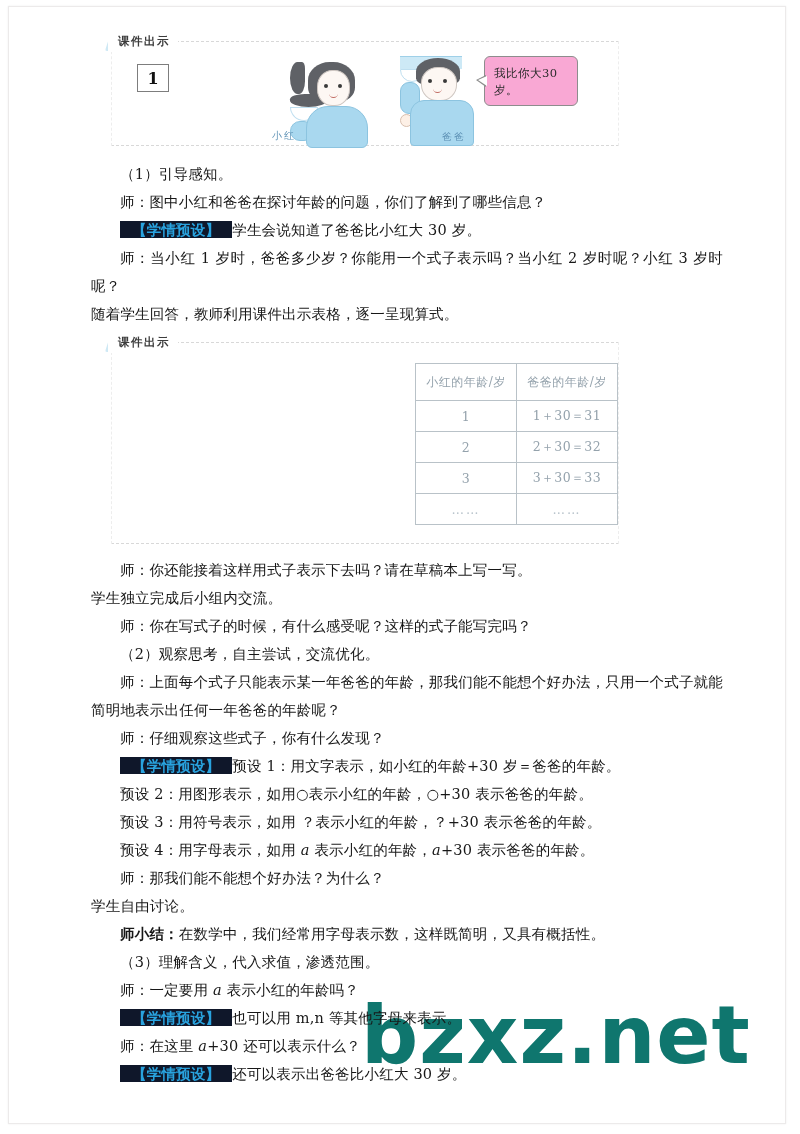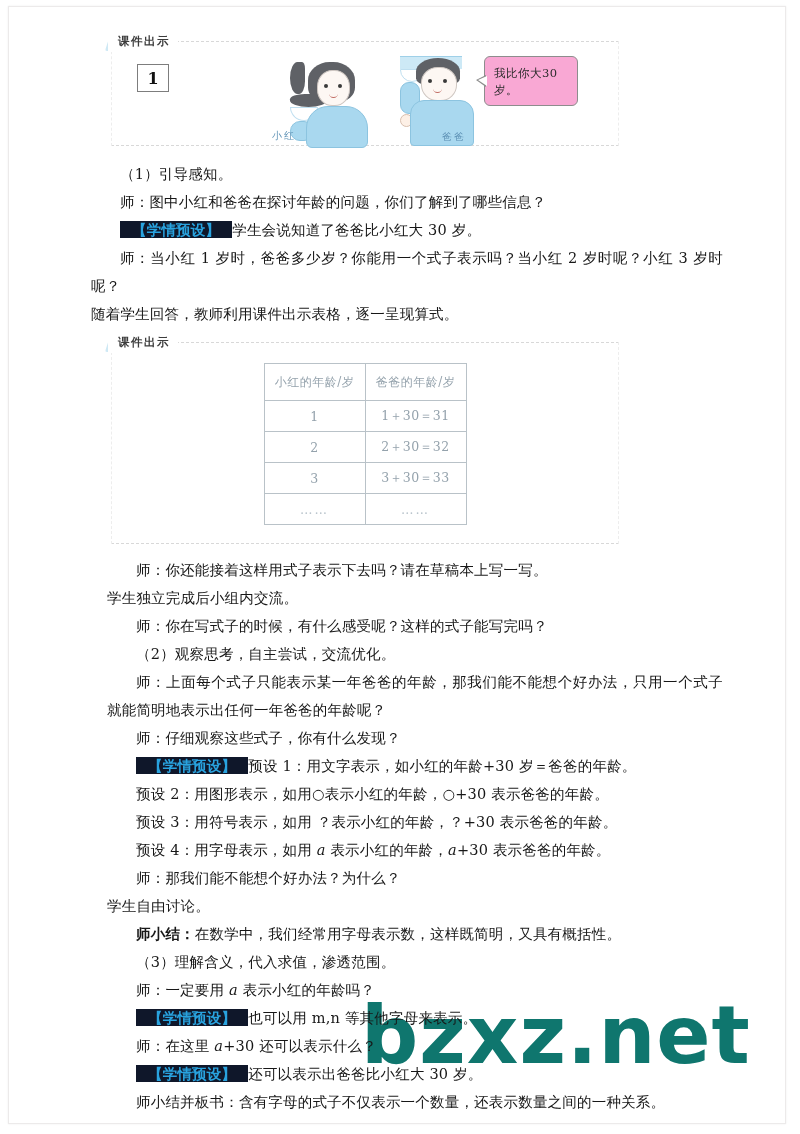--- a/index.html
+++ b/index.html
@@ -239,21 +239,21 @@
     background: #0f172a;
     padding: 0 12px;
   }
   .bold { font-weight: bold; }
   .ital { font-style: italic; font-family: "DejaVu Serif", "Liberation Serif", serif; }
 
   
   .cw2 { margin-top: 14px; }
   .tbl-wrap {
     display: flex;
-    justify-content: center;
+    justify-content: flex-end;
     padding: 20px 0 18px 0;
   }
   table.agetbl {
     border-collapse: collapse;
     border: 1.5px solid #9c9c9c;
     font-family: "DejaVu Serif", "Liberation Serif", serif;
     color: #8c9aa4;
   }
   table.agetbl td, table.agetbl th {
     border: 1px solid #b9c2c8;
@@ -358,36 +358,35 @@
             </tr>
             <tr>
               <td>……</td>
               <td>……</td>
             </tr>
           </tbody>
         </table>
       </div>
     </div>
 
-    <div style="margin-top:12px;margin-left:16px;">
+    <div style="margin-top:12px;">
       <p class="para indent">师：你还能接着这样用式子表示下去吗？请在草稿本上写一写。</p>
       <p class="para hang">学生独立完成后小组内交流。</p>
       <p class="para indent">师：你在写式子的时候，有什么感受呢？这样的式子能写完吗？</p>
       <p class="para indent">（2）观察思考，自主尝试，交流优化。</p>
       <p class="para indent">师：上面每个式子只能表示某一年爸爸的年龄，那我们能不能想个好办法，只用一个式子就能简明地表示出任何一年爸爸的年龄呢？</p>
       <p class="para indent">师：仔细观察这些式子，你有什么发现？</p>
       <p class="para indent"><span class="tag">【学情预设】</span><span>预设 1：用文字表示，如小红的年龄+30 岁＝爸爸的年龄。</span></p>
       <p class="para indent">预设 2：用图形表示，如用○表示小红的年龄，○+30 表示爸爸的年龄。</p>
       <p class="para indent">预设 3：用符号表示，如用 ？表示小红的年龄，？+30 表示爸爸的年龄。</p>
       <p class="para indent"><span>预设 4：用字母表示，如用 </span><span class="ital">a</span><span> 表示小红的年龄，</span><span class="ital">a</span><span>+30 表示爸爸的年龄。</span></p>
       <p class="para indent">师：那我们能不能想个好办法？为什么？</p>
       <p class="para hang">学生自由讨论。</p>
       <p class="para indent"><span class="bold">师小结：</span><span>在数学中，我们经常用字母表示数，这样既简明，又具有概括性。</span></p>
       <p class="para indent">（3）理解含义，代入求值，渗透范围。</p>
       <p class="para indent"><span>师：一定要用 </span><span class="ital">a</span><span> 表示小红的年龄吗？</span></p>
       <p class="para indent"><span class="tag">【学情预设】</span><span>也可以用 m,n 等其他字母来表示。</span></p>
       <p class="para indent"><span>师：在这里 </span><span class="ital">a</span><span>+30 还可以表示什么？</span></p>
       <p class="para indent"><span class="tag">【学情预设】</span><span>还可以表示出爸爸比小红大 30 岁。</span></p>
-      <p class="para indent">师小结并板书：含有字母的式子不仅表示一个数量，还表示数量之间的一种关系。</p>
     </div>
 
   </div>
 </div>
 
 </body></html>

